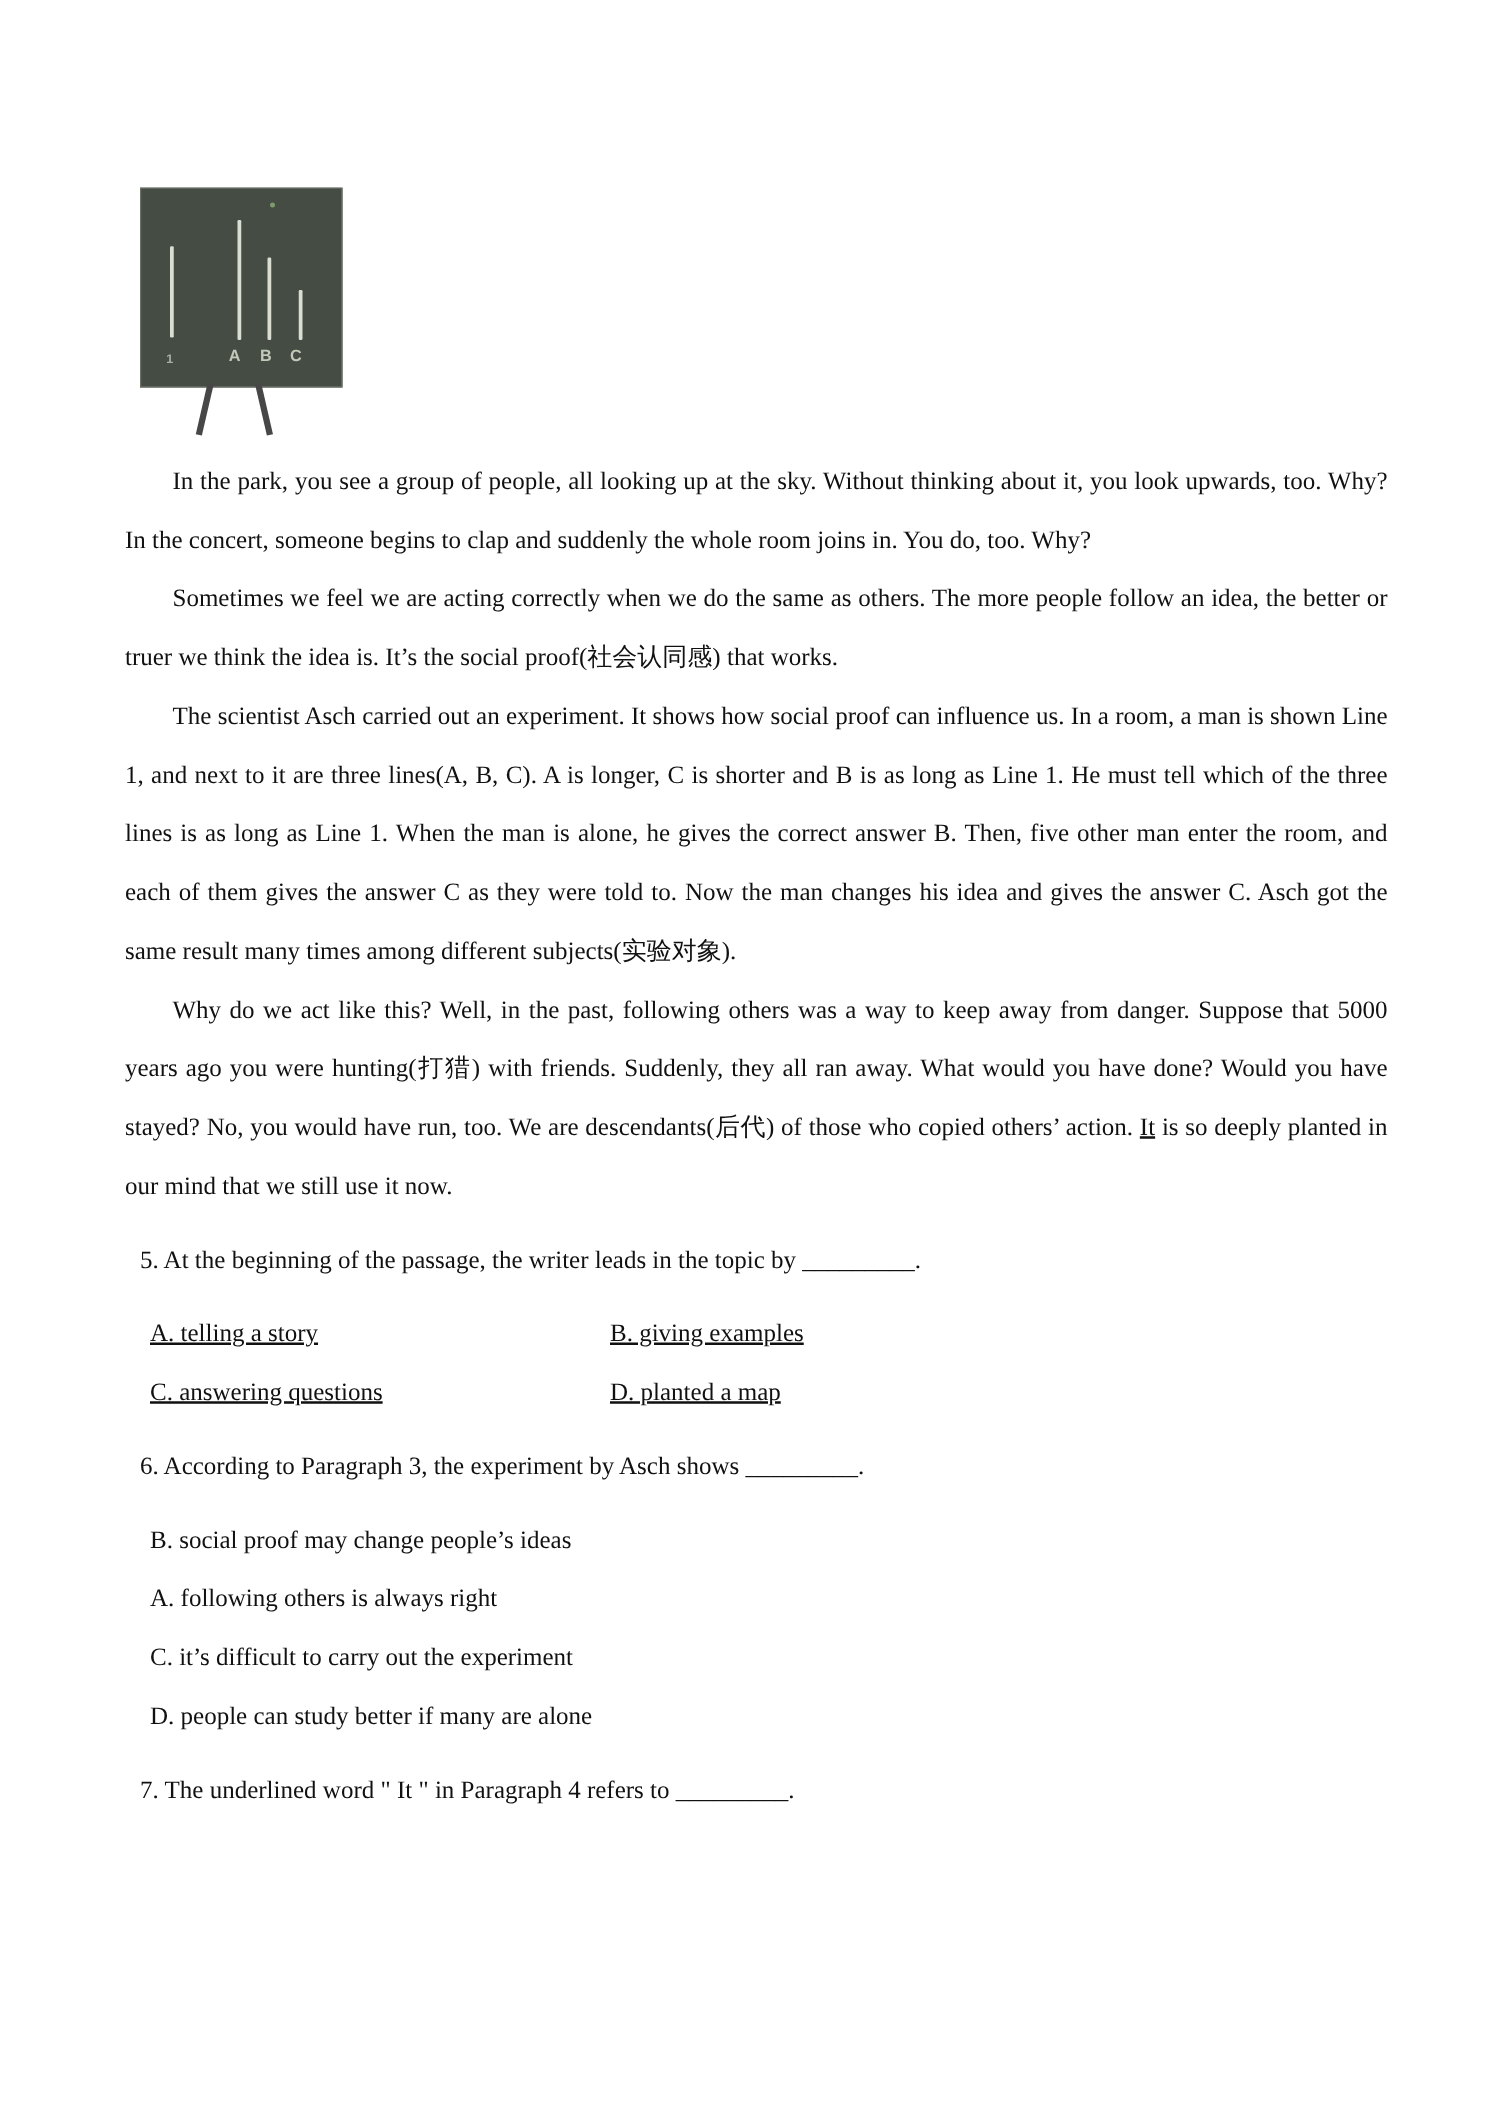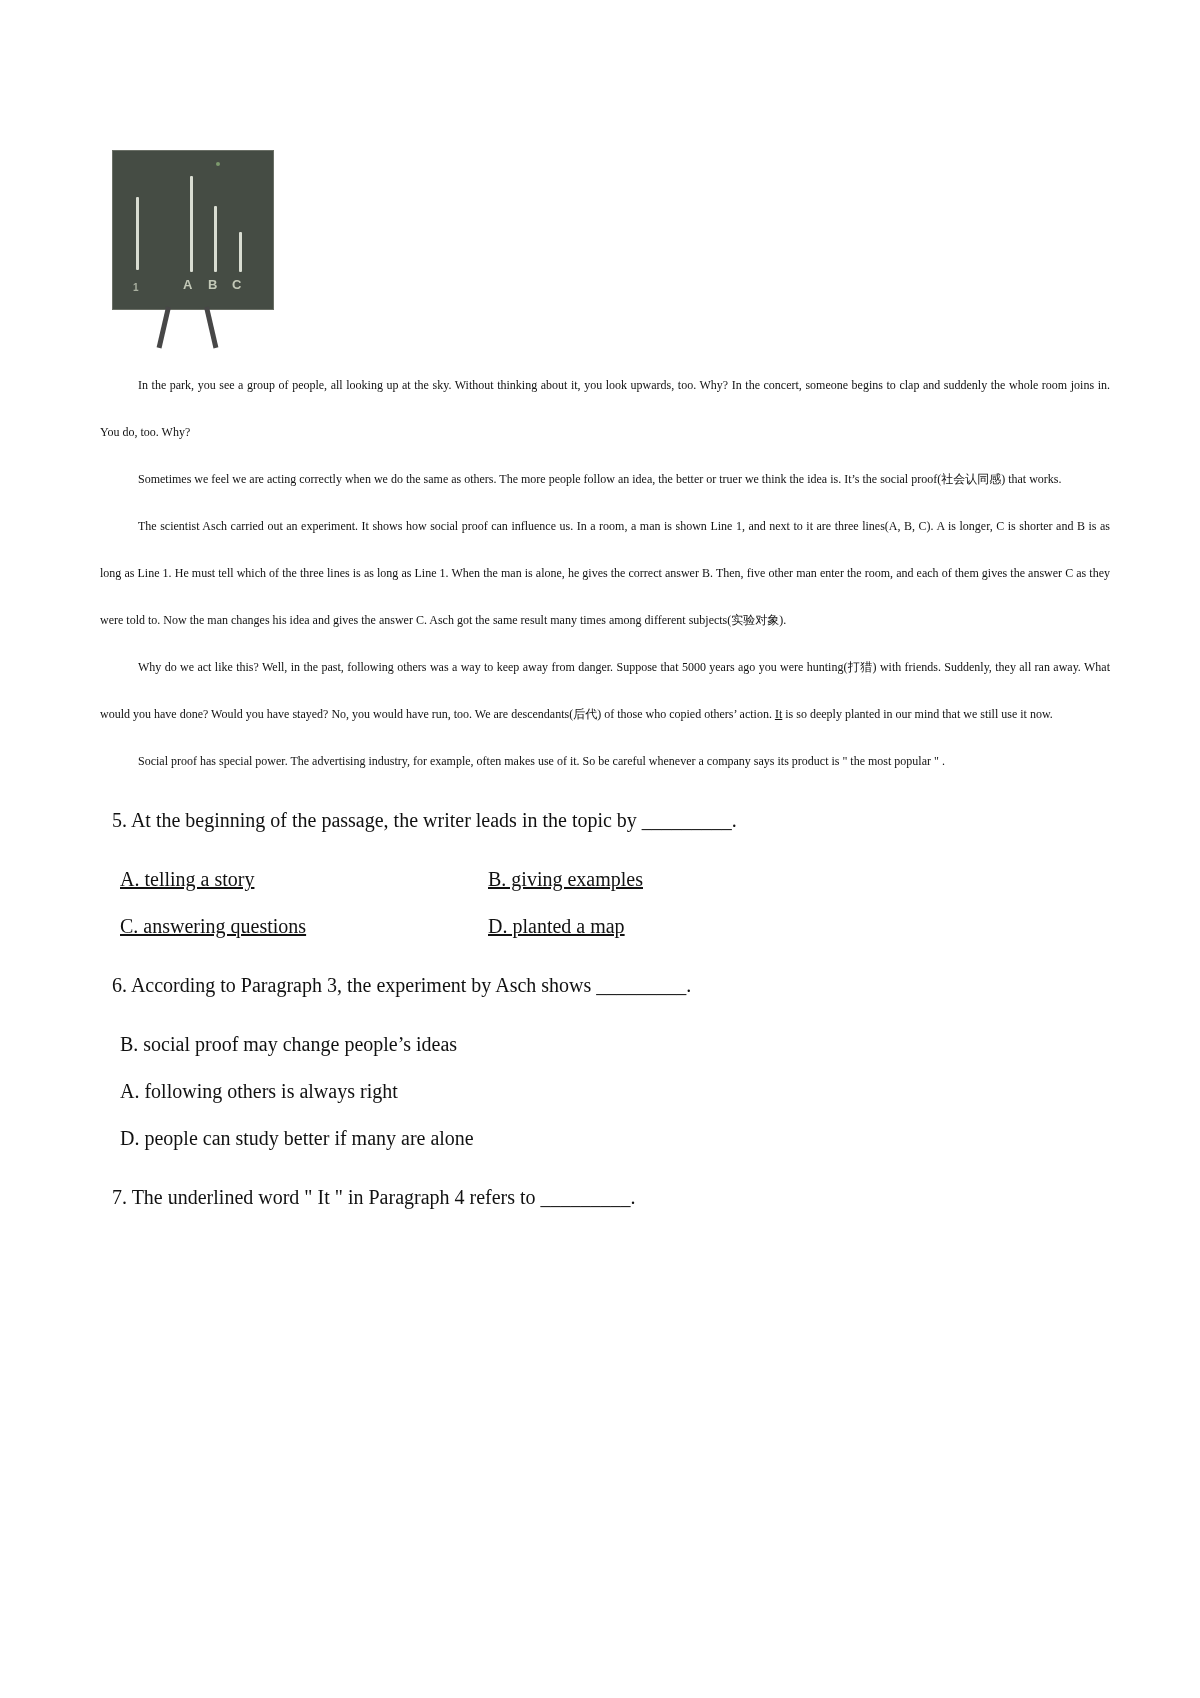--- a/index.html
+++ b/index.html
@@ -71,21 +71,21 @@
     position:absolute;
     width:5px; height:42px;
     background:var(--leg-color);
     top:162px;
   }
   .leg.left{left:66px; transform:rotate(13deg); transform-origin:top center;}
   .leg.right{left:104px; transform:rotate(-13deg); transform-origin:top center;}
   
   .passage p{
     margin:0;
-    font-size:12px;
+    font-size:20px;
     line-height:47px;
     text-align:justify;
     text-indent:38px;
   }
   .underlined-word{text-decoration:underline;}
   
   .questions{font-size:20px; line-height:47px;}
   .stem{margin:12px;}
   .opt-row{display:flex; padding-left:20px;text-decoration:underline;}
   .opt-cell{width:368px; flex:none;}
@@ -112,41 +112,41 @@
       </div>
       <div class="leg left"></div>
       <div class="leg right"></div>
     </div>
 
     <div class="passage">
       <p>In the park, you see a group of people, all looking up at the sky. Without thinking about it, you look upwards, too. Why? In the concert, someone begins to clap and suddenly the whole room joins in. You do, too. Why?</p>
       <p>Sometimes we feel we are acting correctly when we do the same as others. The more people follow an idea, the better or truer we think the idea is. It’s the social proof(社会认同感) that works.</p>
       <p>The scientist Asch carried out an experiment. It shows how social proof can influence us. In a room, a man is shown Line 1, and next to it are three lines(A, B, C). A is longer, C is shorter and B is as long as Line 1. He must tell which of the three lines is as long as Line 1. When the man is alone, he gives the correct answer B. Then, five other man enter the room, and each of them gives the answer C as they were told to. Now the man changes his idea and gives the answer C. Asch got the same result many times among different subjects(实验对象).</p>
       <p><span>Why do we act like this? Well, in the past, following others was a way to keep away from danger. Suppose that 5000 years ago you were hunting(打猎) with friends. Suddenly, they all ran away. What would you have done? Would you have stayed? No, you would have run, too. We are descendants(后代) of those who copied others’ action. </span><span class="underlined-word">It</span><span> is so deeply planted in our mind that we still use it now.</span></p>
-      <p>Social proof has special power. The advertising industry, for example, often makes use of it. So be careful whenever a company says its product is " the most popular " .</p>
     </div>
 
     <div class="questions">
 
       <div class="question">
         <p class="stem">5. At the beginning of the passage, the writer leads in the topic by _________.</p>
         <div class="opt-row">
           <div class="opt-cell">A. telling a story</div>
           <div class="opt-cell last">B. giving examples</div>
         </div>
         <div class="opt-row">
           <div class="opt-cell">C. answering questions</div>
           <div class="opt-cell last">D. planted a map</div>
         </div>
       </div>
 
       <div class="question">
         <p class="stem">6. According to Paragraph 3, the experiment by Asch shows _________.</p>
         <div class="opt-line">B. social proof may change people’s ideas</div>
         <div class="opt-line">A. following others is always right</div>
+        <div class="opt-line">C. it’s difficult to carry out the experiment</div>
         <div class="opt-line">D. people can study better if many are alone</div>
       </div>
 
       <div class="question">
         <p class="stem">7. The underlined word " It " in Paragraph 4 refers to _________.</p>
         <div class="opt-row">
         </div>
       </div>
 
     </div>

